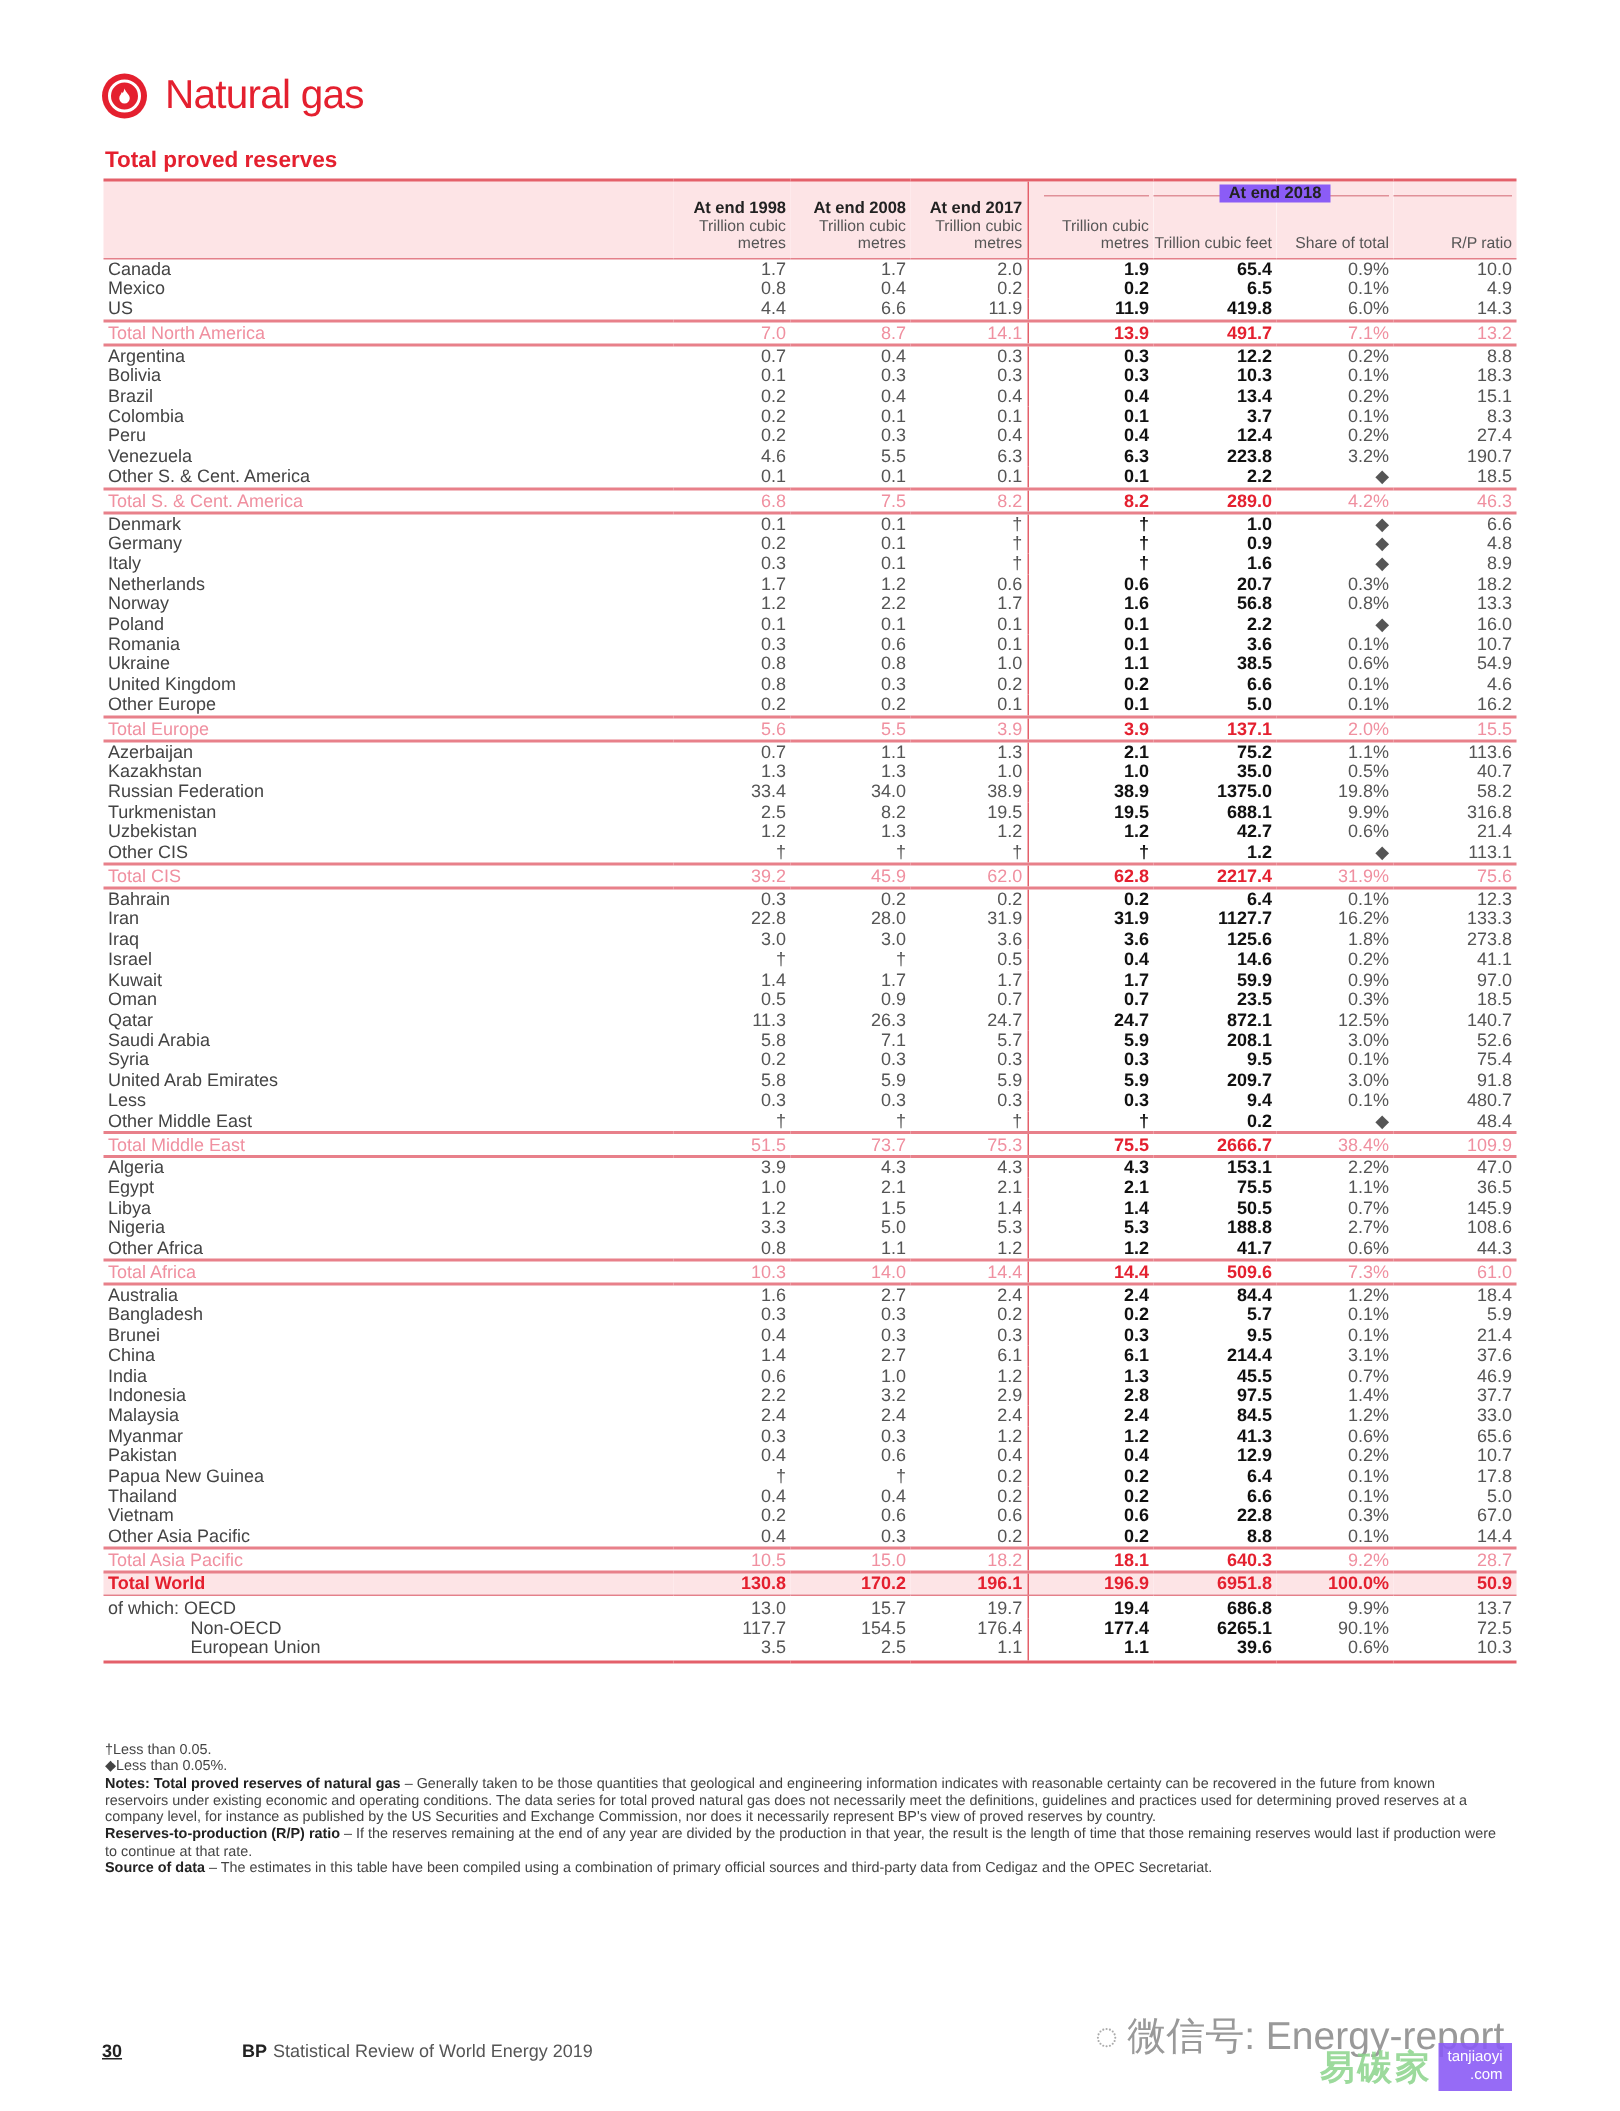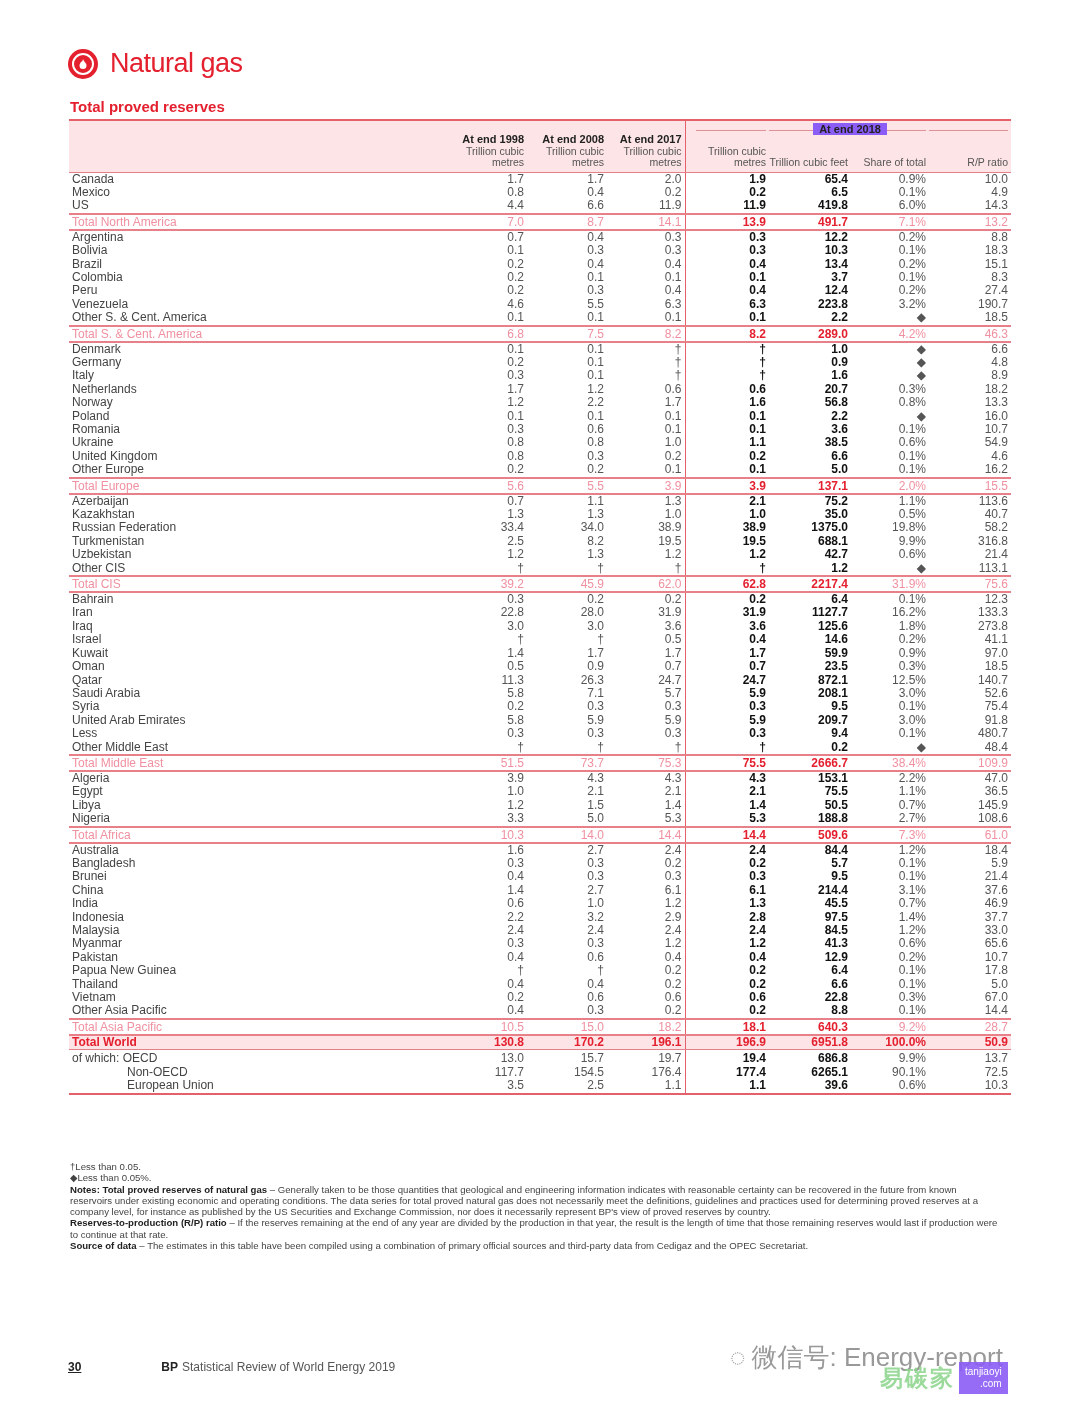--- a/index.html
+++ b/index.html
@@ -565,20 +565,30 @@
         <tr>
           <td class="name">Nigeria</td>
           <td class="">3.3</td>
           <td class="">5.0</td>
           <td class="sep">5.3</td>
           <td class="b">5.3</td>
           <td class="b">188.8</td>
           <td class="">2.7%</td>
           <td class="">108.6</td>
         </tr>
+        <tr>
+          <td class="name">Other Africa</td>
+          <td class="">0.8</td>
+          <td class="">1.1</td>
+          <td class="sep">1.2</td>
+          <td class="b">1.2</td>
+          <td class="b">41.7</td>
+          <td class="">0.6%</td>
+          <td class="">44.3</td>
+        </tr>
         <tr class="total">
           <td class="name">Total Africa</td>
           <td class="">10.3</td>
           <td class="">14.0</td>
           <td class="sep">14.4</td>
           <td class="b">14.4</td>
           <td class="b">509.6</td>
           <td class="">7.3%</td>
           <td class="">61.0</td>
         </tr>

